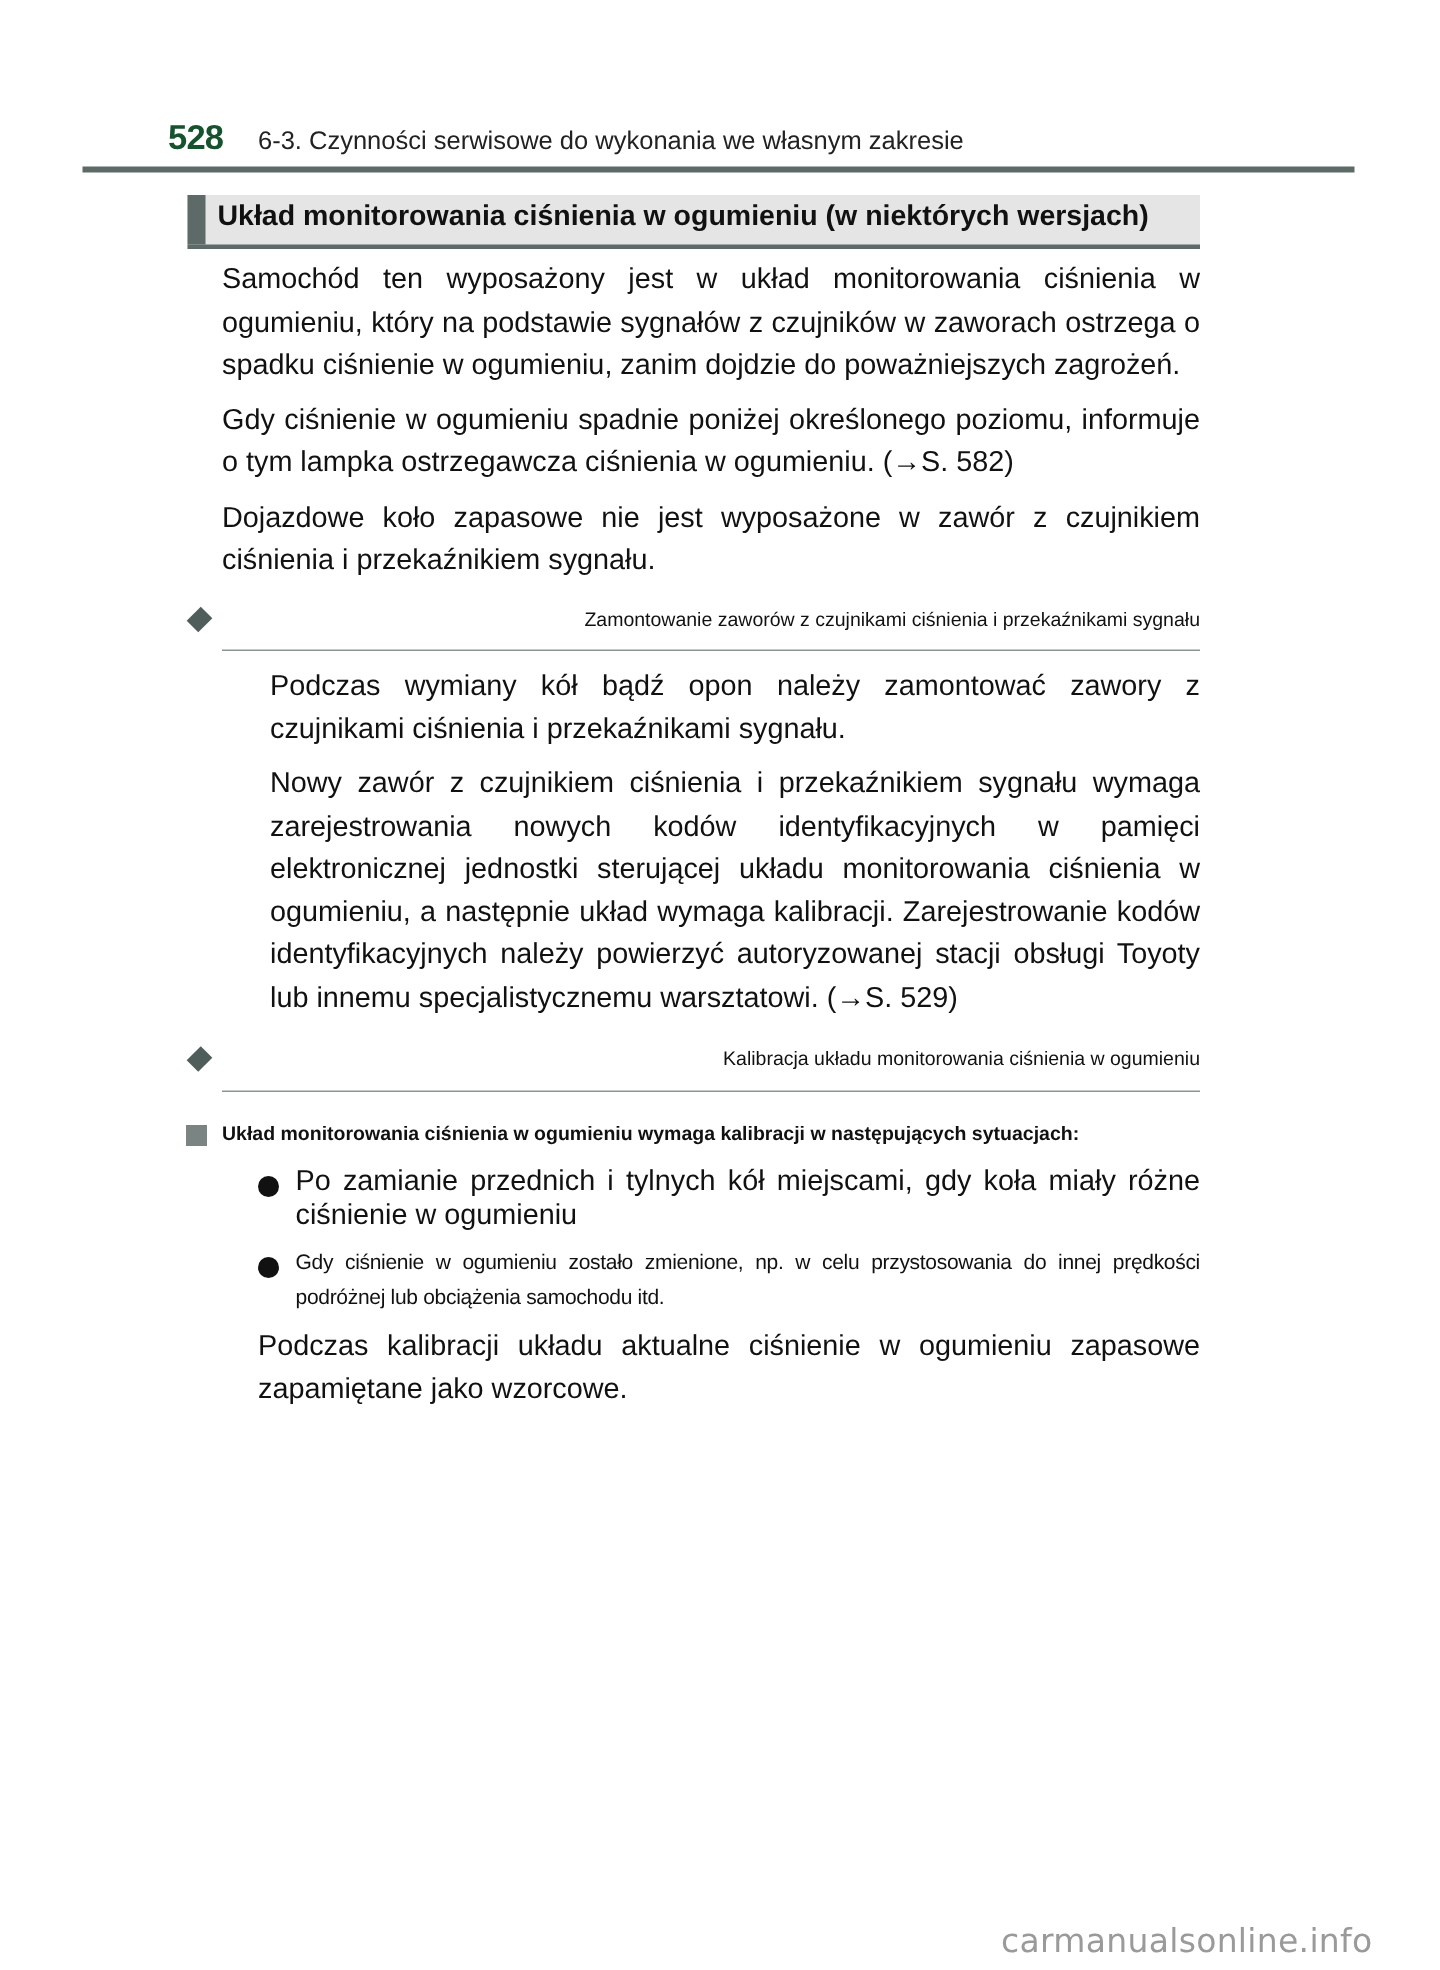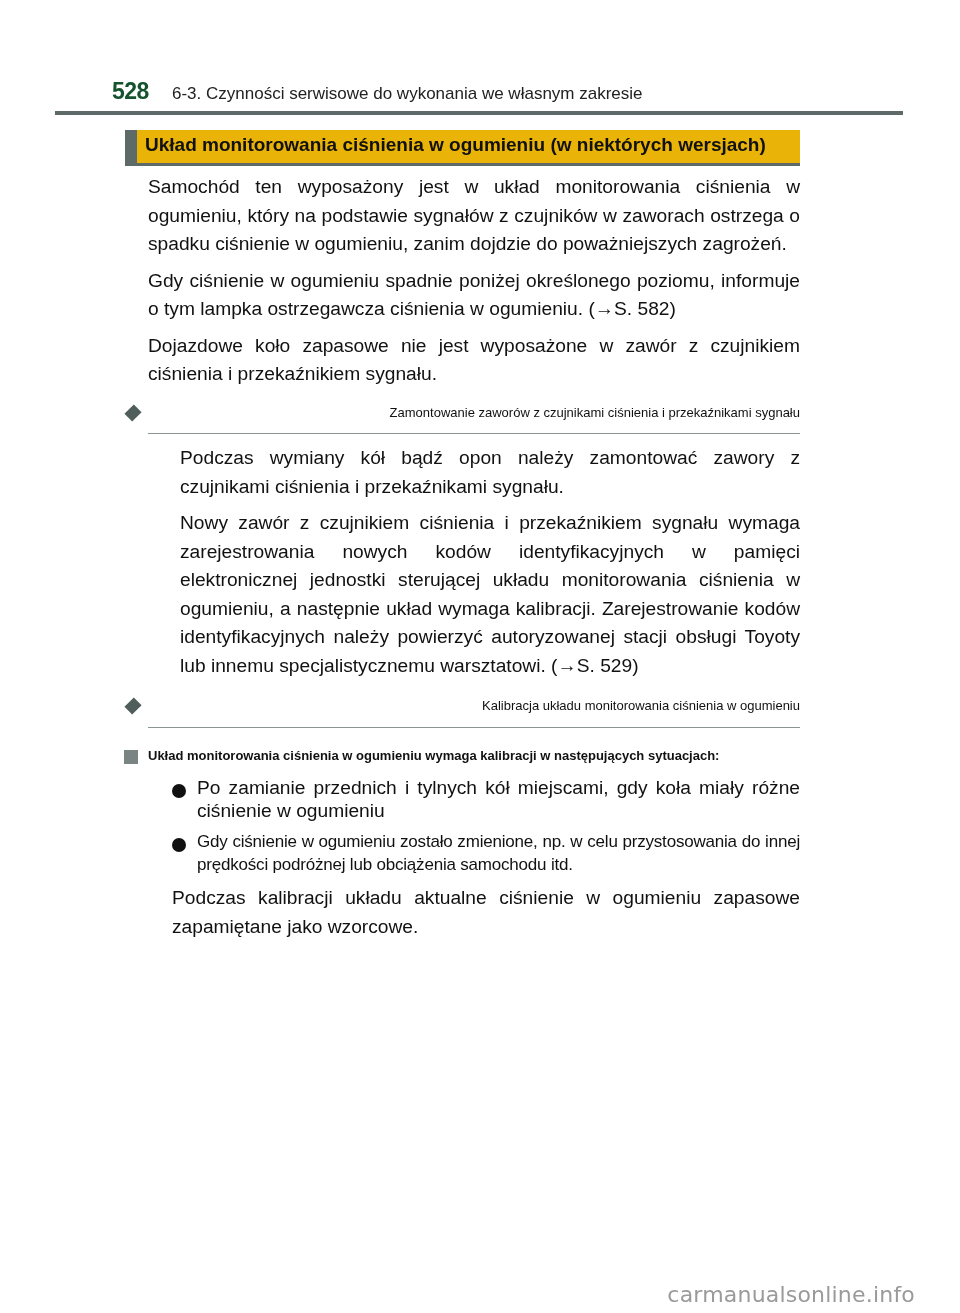--- a/index.html
+++ b/index.html
@@ -42,21 +42,21 @@
       width: 848px;
       height: 4px;
       background: #5e6a67;
     }
     .section-box {
       position: absolute;
       left: 125px;
       top: 130px;
       width: 675px;
       height: 33px;
-      background: #eab308;
+      background: #e5e5e5;
       border-bottom: 3px solid #5e6a67;
       box-sizing: content-box;
     }
     .section-box .left-block {
       position: absolute;
       left: 0;
       top: 0;
       width: 12px;
       height: 100%;
       background: #5e6a67;
@@ -129,21 +129,21 @@
     .bullet-item {
       position: relative;
       padding-left: 25px;
       margin-left: 24px;
       font-size: 19.2px;
       line-height: 23px;
       text-align: justify;
       margin-bottom: 8px;
     }
     .bullet-item.tight {
-      font-size: 17px;
+      font-size: 14px;
       letter-spacing: -0.2px;
     }
     .dot {
       position: absolute;
       left: 0;
       top: 8px;
       width: 14px;
       height: 14px;
       border-radius: 50%;
       background: #111;

